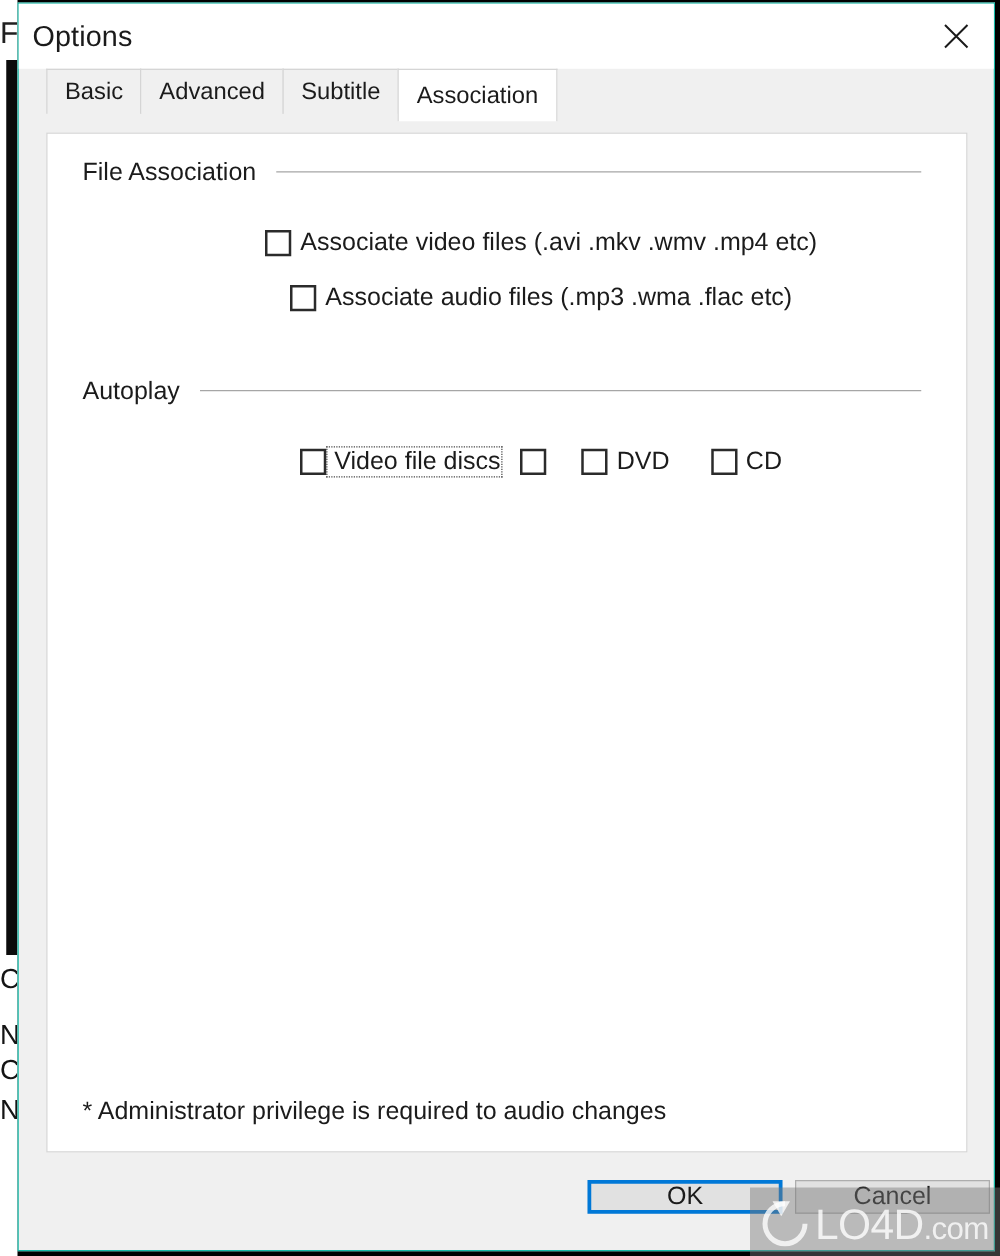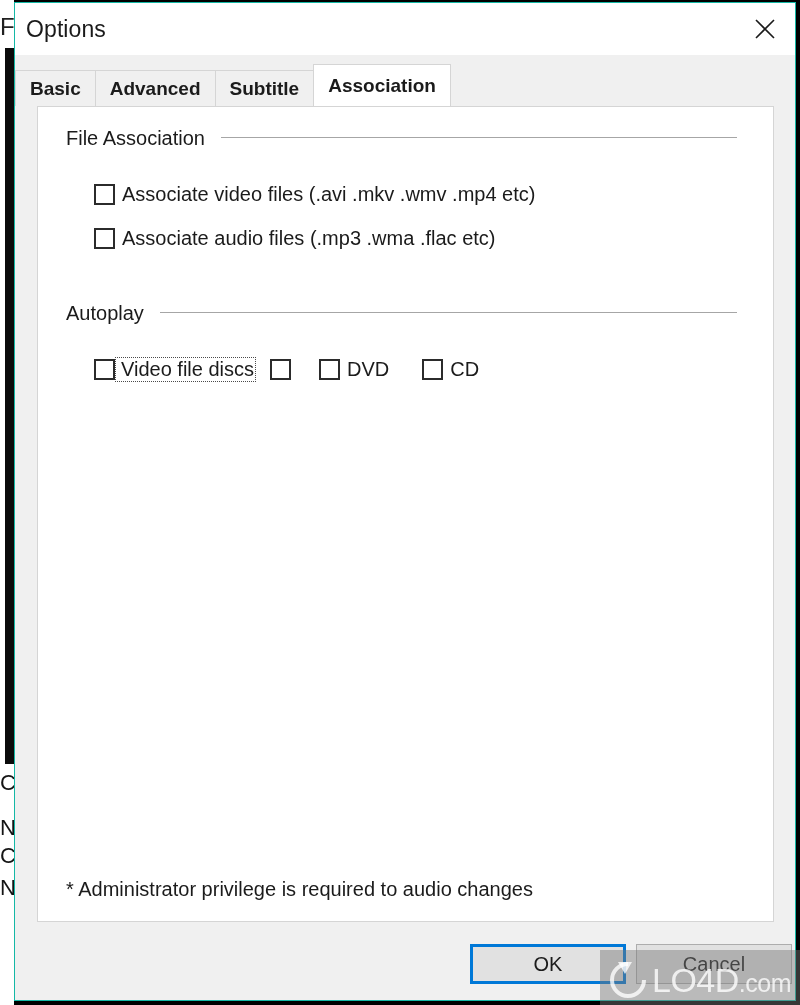--- a/index.html
+++ b/index.html
@@ -96,24 +96,23 @@
     justify-content: center;
     cursor: default;
   }
   #close-icon svg { display: block; }
 
   
   #tab-strip {
     position: relative;
     height: 51px;
     flex: 0 0 auto;
-    box-sizing: border-box;
-    display: flex;
-    align-items: flex-end;
-    font-weight: bold;
+    padding-left: 22px;
+    box-sizing: border-box;
+    display: flex;
   }
   .tab {
     box-sizing: border-box;
     height: 36px;
     background: #f0f0f0;
     border: 1px solid #d5d5d5;
     border-bottom: none;
     margin-right: -1px;
     padding: 0 14px;
     display: flex;
@@ -165,20 +164,21 @@
     flex: 1 1 auto;
     height: 2px;
     border-top: 1px solid #a6a6a6;
     border-bottom: 1px solid #ffffff;
   }
 
   .check-row {
     display: flex;
     align-items: center;
     padding-left: 56px;
+    justify-content: center;
   }
   .check-item {
     display: flex;
     align-items: center;
     cursor: default;
   }
   .checkbox {
     width: 21px;
     height: 21px;
     box-sizing: border-box;
@@ -212,21 +212,21 @@
 
   
   #button-bar {
     flex: 0 0 auto;
     height: 78px;
     position: relative;
   }
   .dlg-button {
     position: absolute;
     top: 22px;
-    height: 40px;
+    height: 27px;
     box-sizing: border-box;
     background: #e1e1e1;
     border: 1px solid #adadad;
     display: flex;
     align-items: center;
     justify-content: center;
     font-size: 20px;
     color: #1b1b1b;
     cursor: default;
   }

